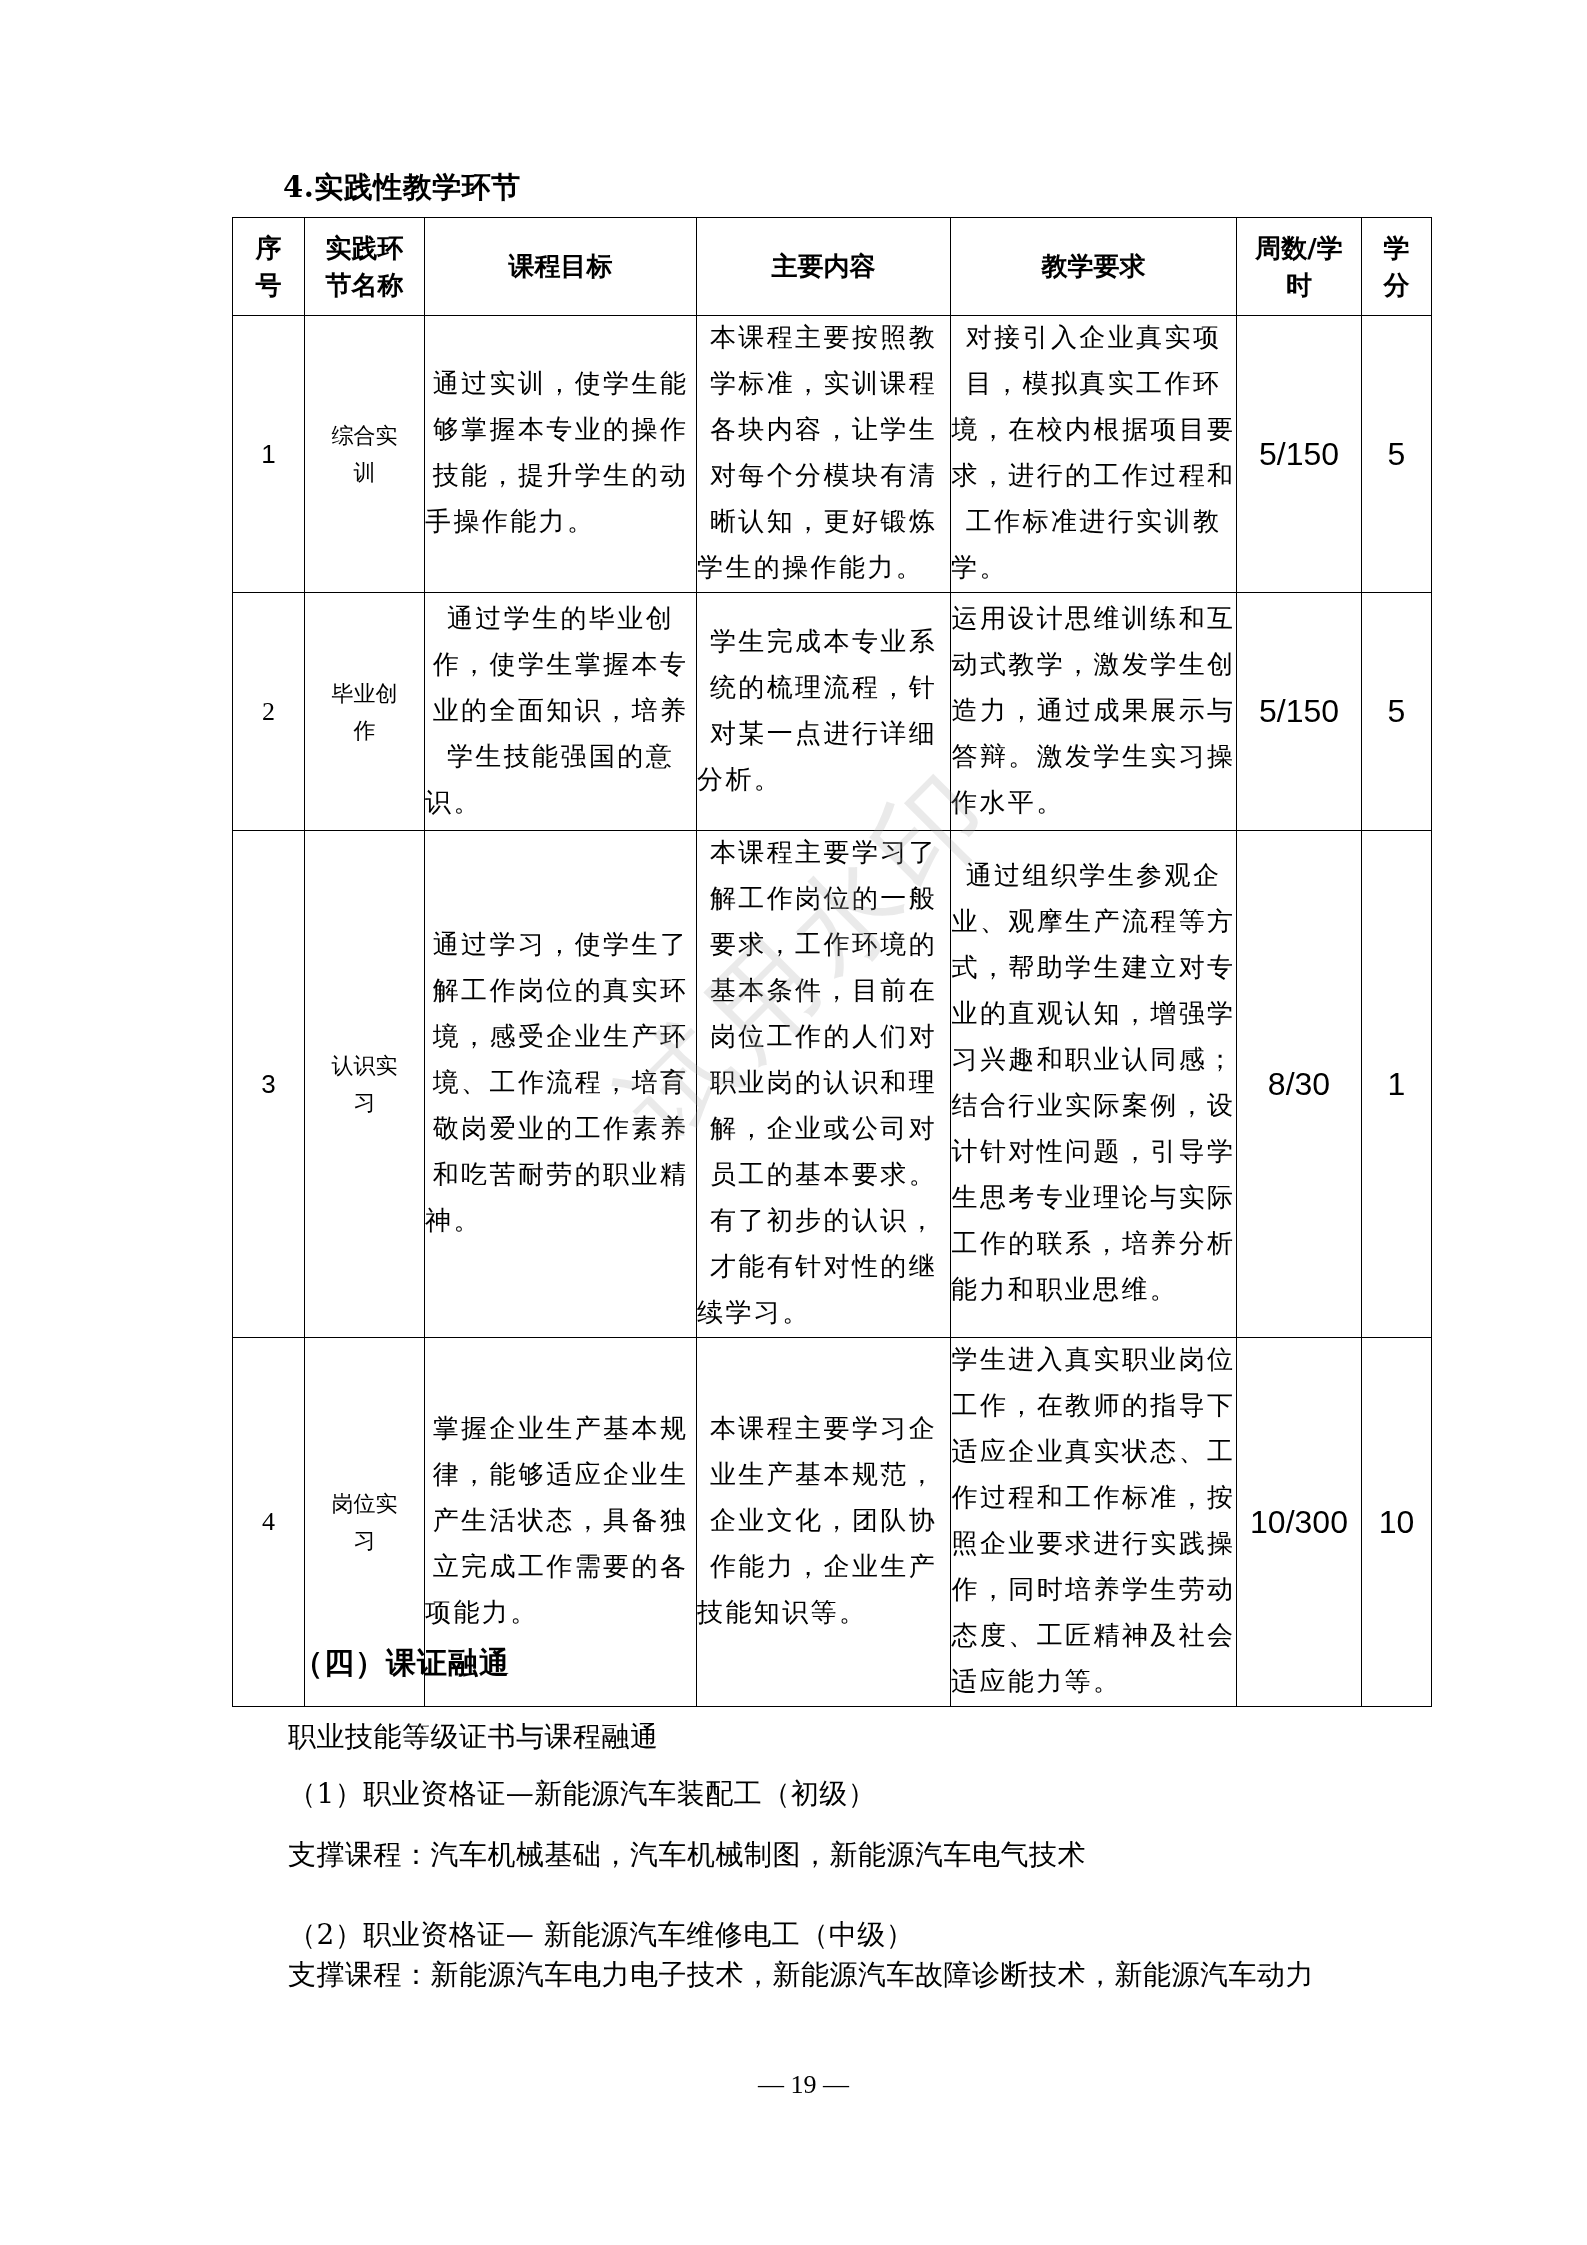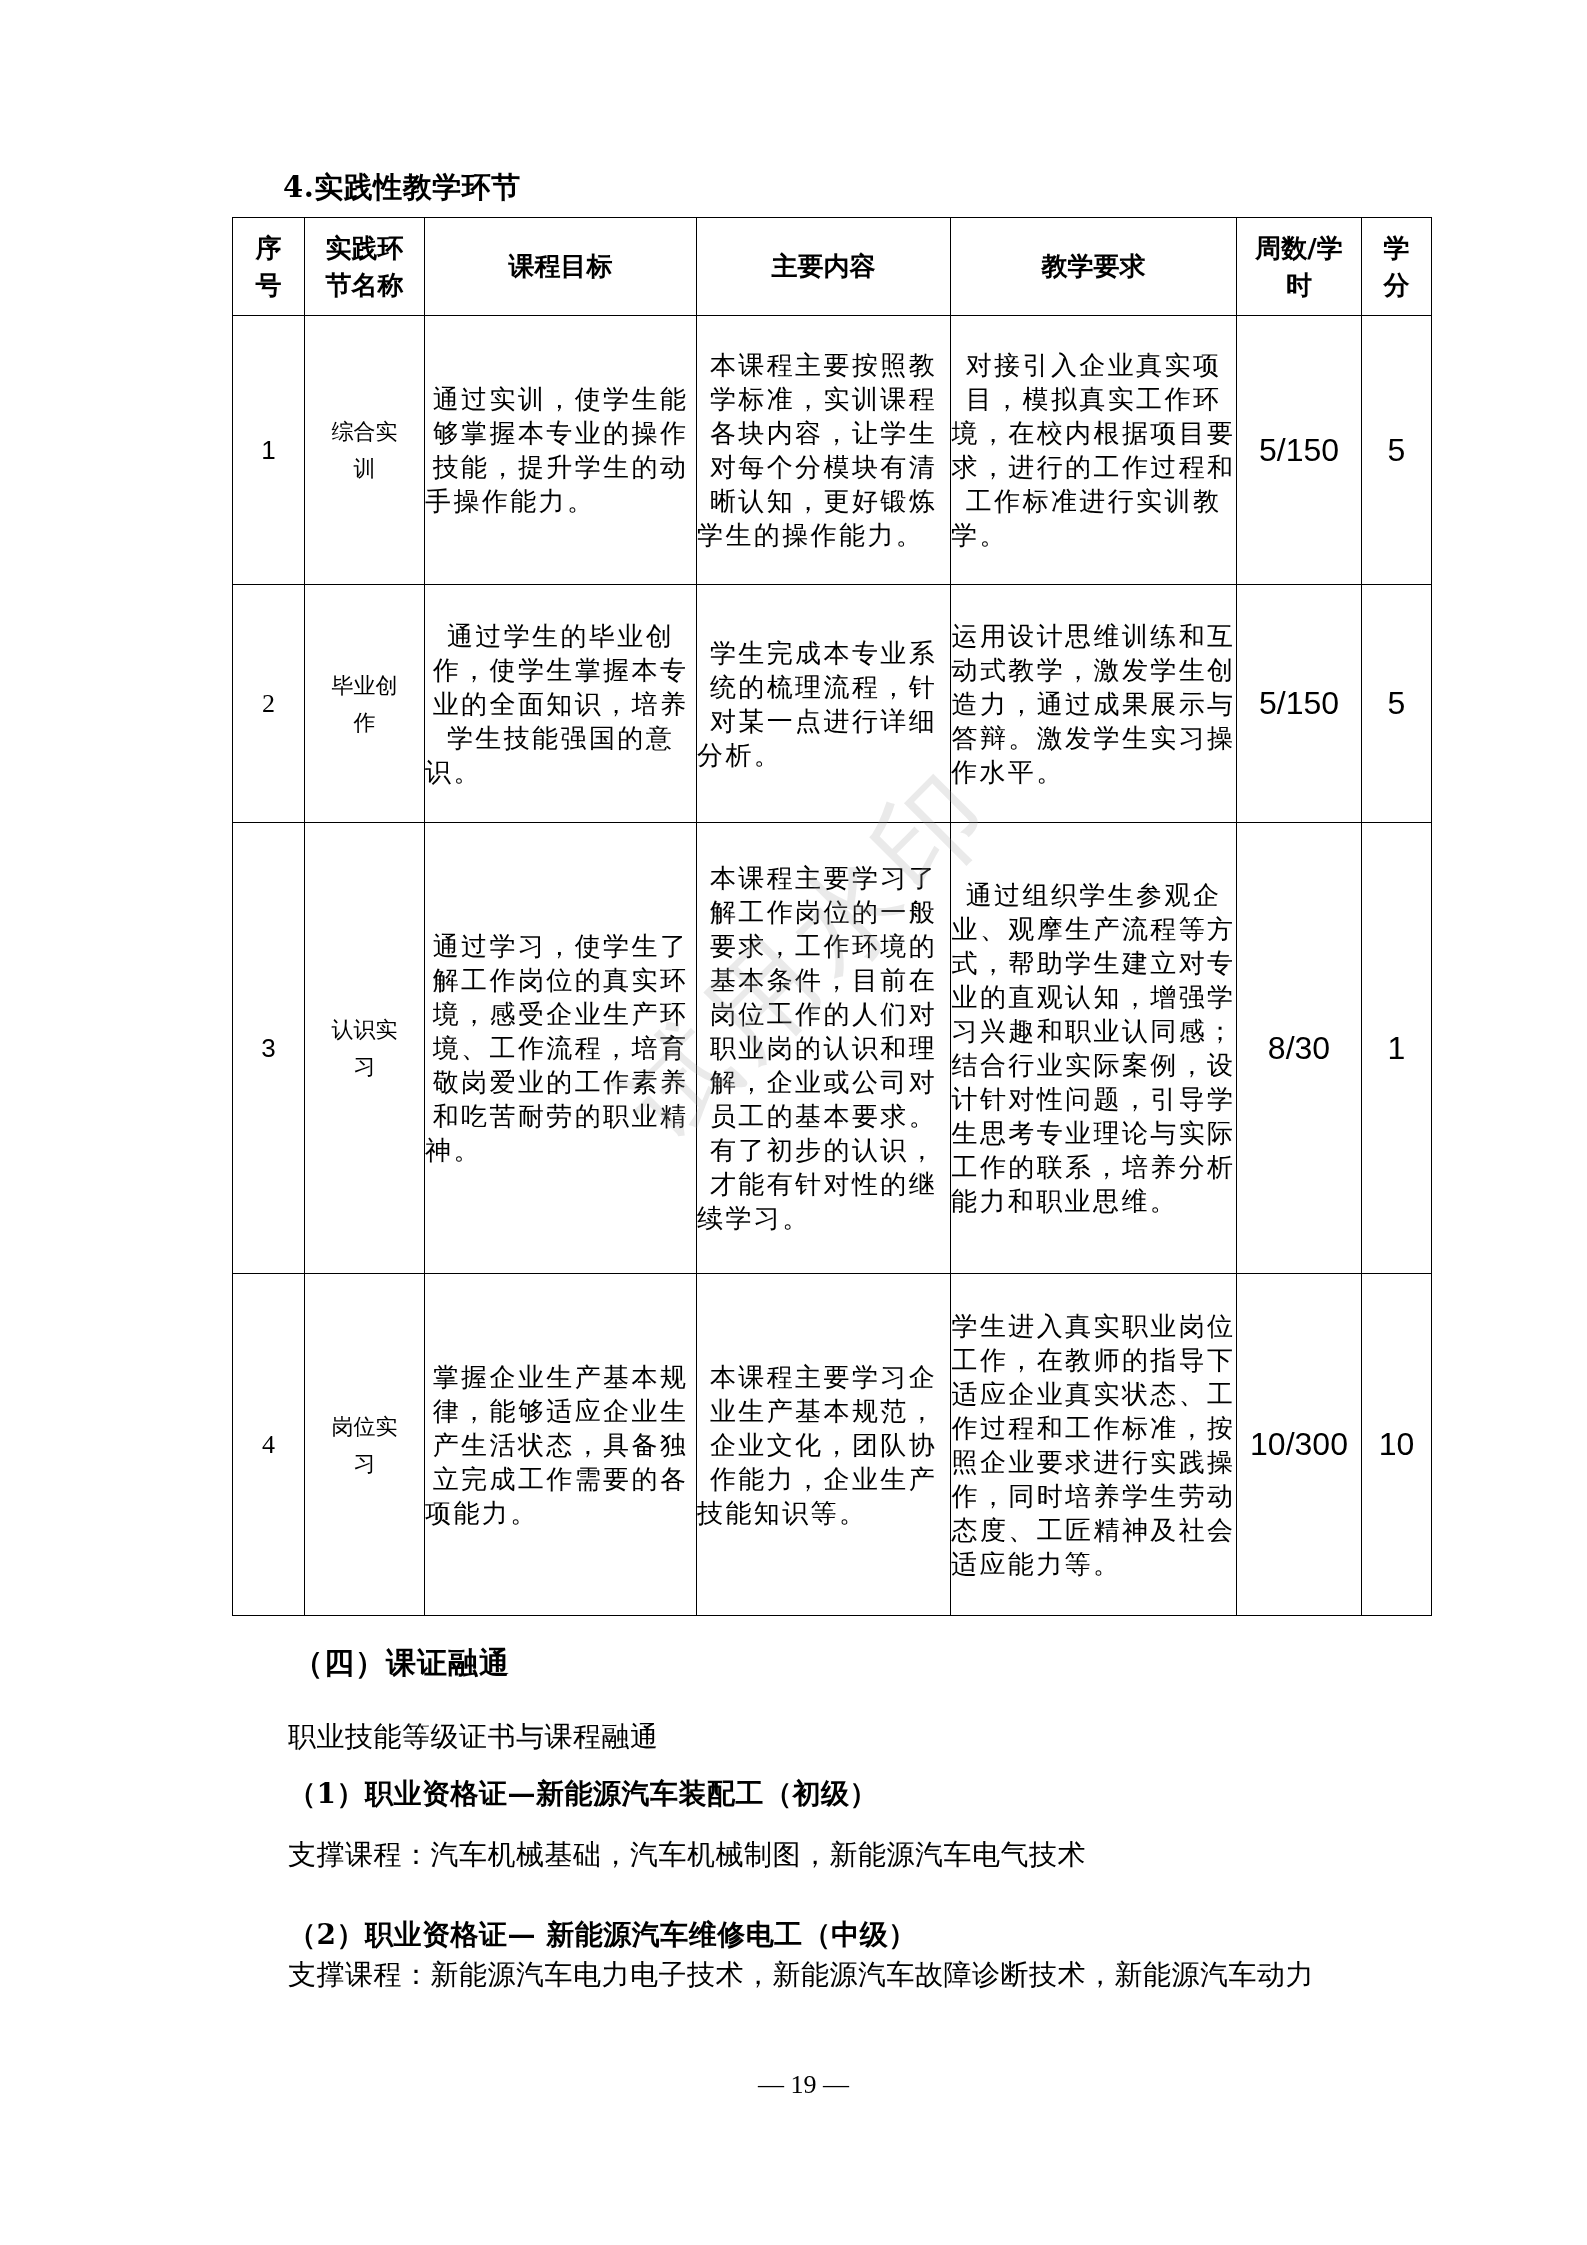--- a/index.html
+++ b/index.html
@@ -54,24 +54,24 @@
   }
   td.name {
     font-size: 22px;
     line-height: 37px;
     padding: 0 14px;
   }
   td.txt {
     text-align: justify;
     text-align-last: left;
     font-size: 26px;
-    line-height: 34px;
+    line-height: 46px;
     letter-spacing: 2.4px;
     padding: 0 14px 0 16px;
-    font-family: Liberation Sans, sans-serif;
+    font-family: Liberation Mono, monospace;
     word-break: break-all;
   }
   td.stat {
     font-family: "Liberation Sans", "DejaVu Sans", sans-serif;
     font-size: 32px;
   }
   tr.r1 td { height: 268px; }
   tr.r2 td { height: 237px; }
   tr.r3 td { height: 450px; }
   tr.r4 td { height: 341px; }
@@ -84,21 +84,21 @@
     font-weight: bold;
     letter-spacing: 1px;
     margin-left: 8px;
   }
   .para {
     position: absolute;
     left: 288px;
     font-size: 28px;
     letter-spacing: 0.5px;
   }
-  .para.bold { font-weight: bold; }
+  .para.bold { font-weight: normal; }
   .p1 { top: 1718px; }
   .p2 { top: 1775px; }
   .p3 { top: 1836px; }
   .p4 { top: 1916px; }
   .p5 { top: 1956px; }
   .page-num {
     position: absolute;
     left: 10px;
     width: 1587px;
     top: 2070px;

